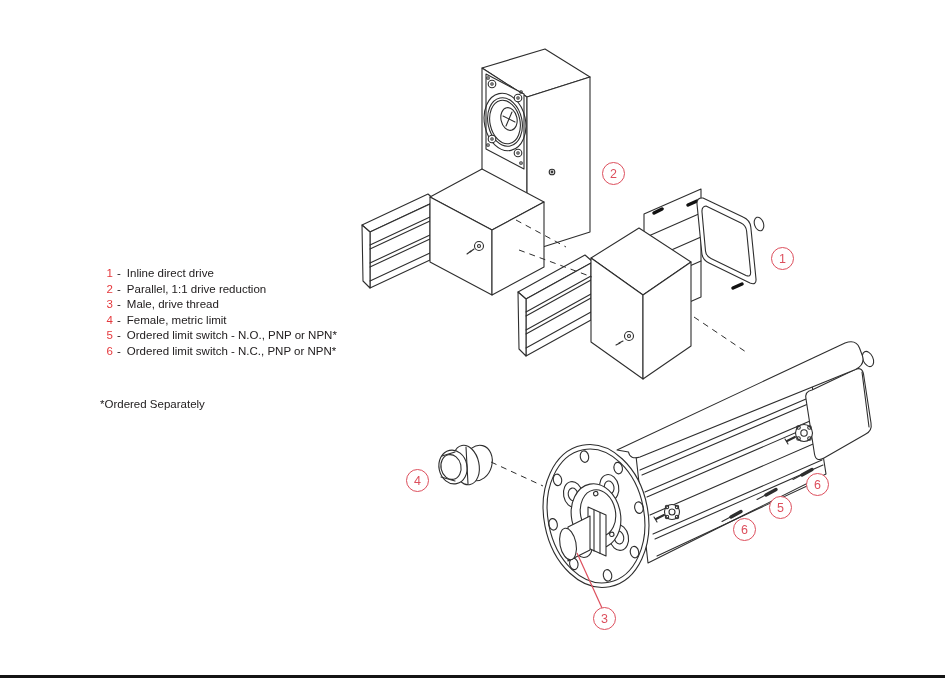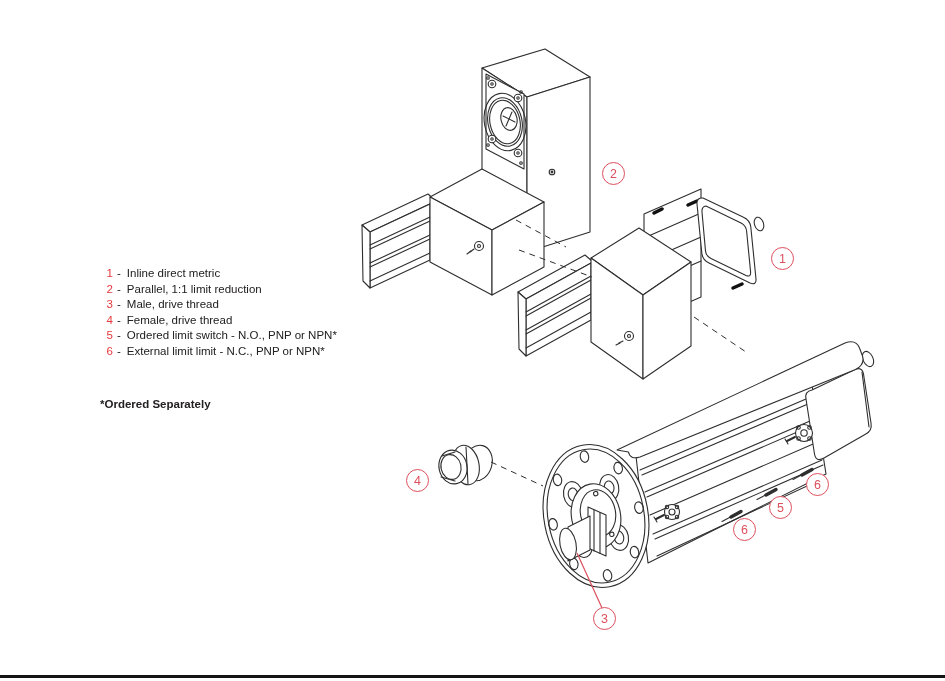--- a/index.html
+++ b/index.html
@@ -3,21 +3,21 @@
 <meta charset="utf-8">
 <style>
   html,body{margin:0;padding:0;background:#fff;}
   .canvas{position:relative;width:945px;height:681px;background:#ffffff;overflow:hidden;
           font-family:"Liberation Sans",sans-serif;color:#232021;}
   svg.art{position:absolute;left:0;top:0;}
   .legend{position:absolute;left:104px;top:266px;font-size:11.5px;line-height:15.5px;}
   .legend-row{display:flex;white-space:pre;}
   .legend-num{color:#e5383c;width:9px;text-align:right;}
   .legend-dash{margin:0 6px 0 4px;}
-  .footnote{position:absolute;left:100px;top:398px;font-size:11.5px;font-weight:bold;}
+  .footnote{position:absolute;left:100px;top:398px;font-size:11.5px;}
   .callout{position:absolute;width:23px;height:23px;box-sizing:border-box;
            border:1.5px solid #dd4f5d;border-radius:50%;background:#fff;
            display:flex;align-items:center;justify-content:center;
            font-size:12.5px;color:#dd4f5d;}
   .bottom-rule{position:absolute;left:0;top:675px;width:945px;height:2.5px;background:#141414;}
 </style>
 </head>
 <body>
 
 <div class="canvas">
@@ -257,46 +257,46 @@
       <line x1="491" y1="462" x2="543" y2="486"></line>
     </g>
 
     <line x1="577" y1="553" x2="602" y2="608" stroke="#dd4f5d" stroke-width="1.2"></line>
   </svg>
 
   <div class="legend">
     <div class="legend-row">
       <span class="legend-num">1</span>
       <span class="legend-dash">-</span>
-      <span>Inline direct metric</span>
+      <span>Inline direct drive</span>
     </div>
     <div class="legend-row">
       <span class="legend-num">2</span>
       <span class="legend-dash">-</span>
-      <span>Parallel, 1:1 limit reduction</span>
+      <span>Parallel, 1:1 drive reduction</span>
     </div>
     <div class="legend-row">
       <span class="legend-num">3</span>
       <span class="legend-dash">-</span>
       <span>Male, drive thread</span>
     </div>
     <div class="legend-row">
       <span class="legend-num">4</span>
       <span class="legend-dash">-</span>
-      <span>Female, drive thread</span>
+      <span>Female, metric limit</span>
     </div>
     <div class="legend-row">
       <span class="legend-num">5</span>
       <span class="legend-dash">-</span>
       <span>Ordered limit switch - N.O., PNP or NPN*</span>
     </div>
     <div class="legend-row">
       <span class="legend-num">6</span>
       <span class="legend-dash">-</span>
-      <span>External limit limit - N.C., PNP or NPN*</span>
+      <span>Ordered limit switch - N.C., PNP or NPN*</span>
     </div>
   </div>
 
   <div class="footnote">*Ordered Separately</div>
 
   <div class="callout" style="left:771px;top:247px;">1</div>
   <div class="callout" style="left:602px;top:162px;">2</div>
   <div class="callout" style="left:593px;top:607px;">3</div>
   <div class="callout" style="left:406px;top:469px;">4</div>
   <div class="callout" style="left:769px;top:496px;">5</div>

